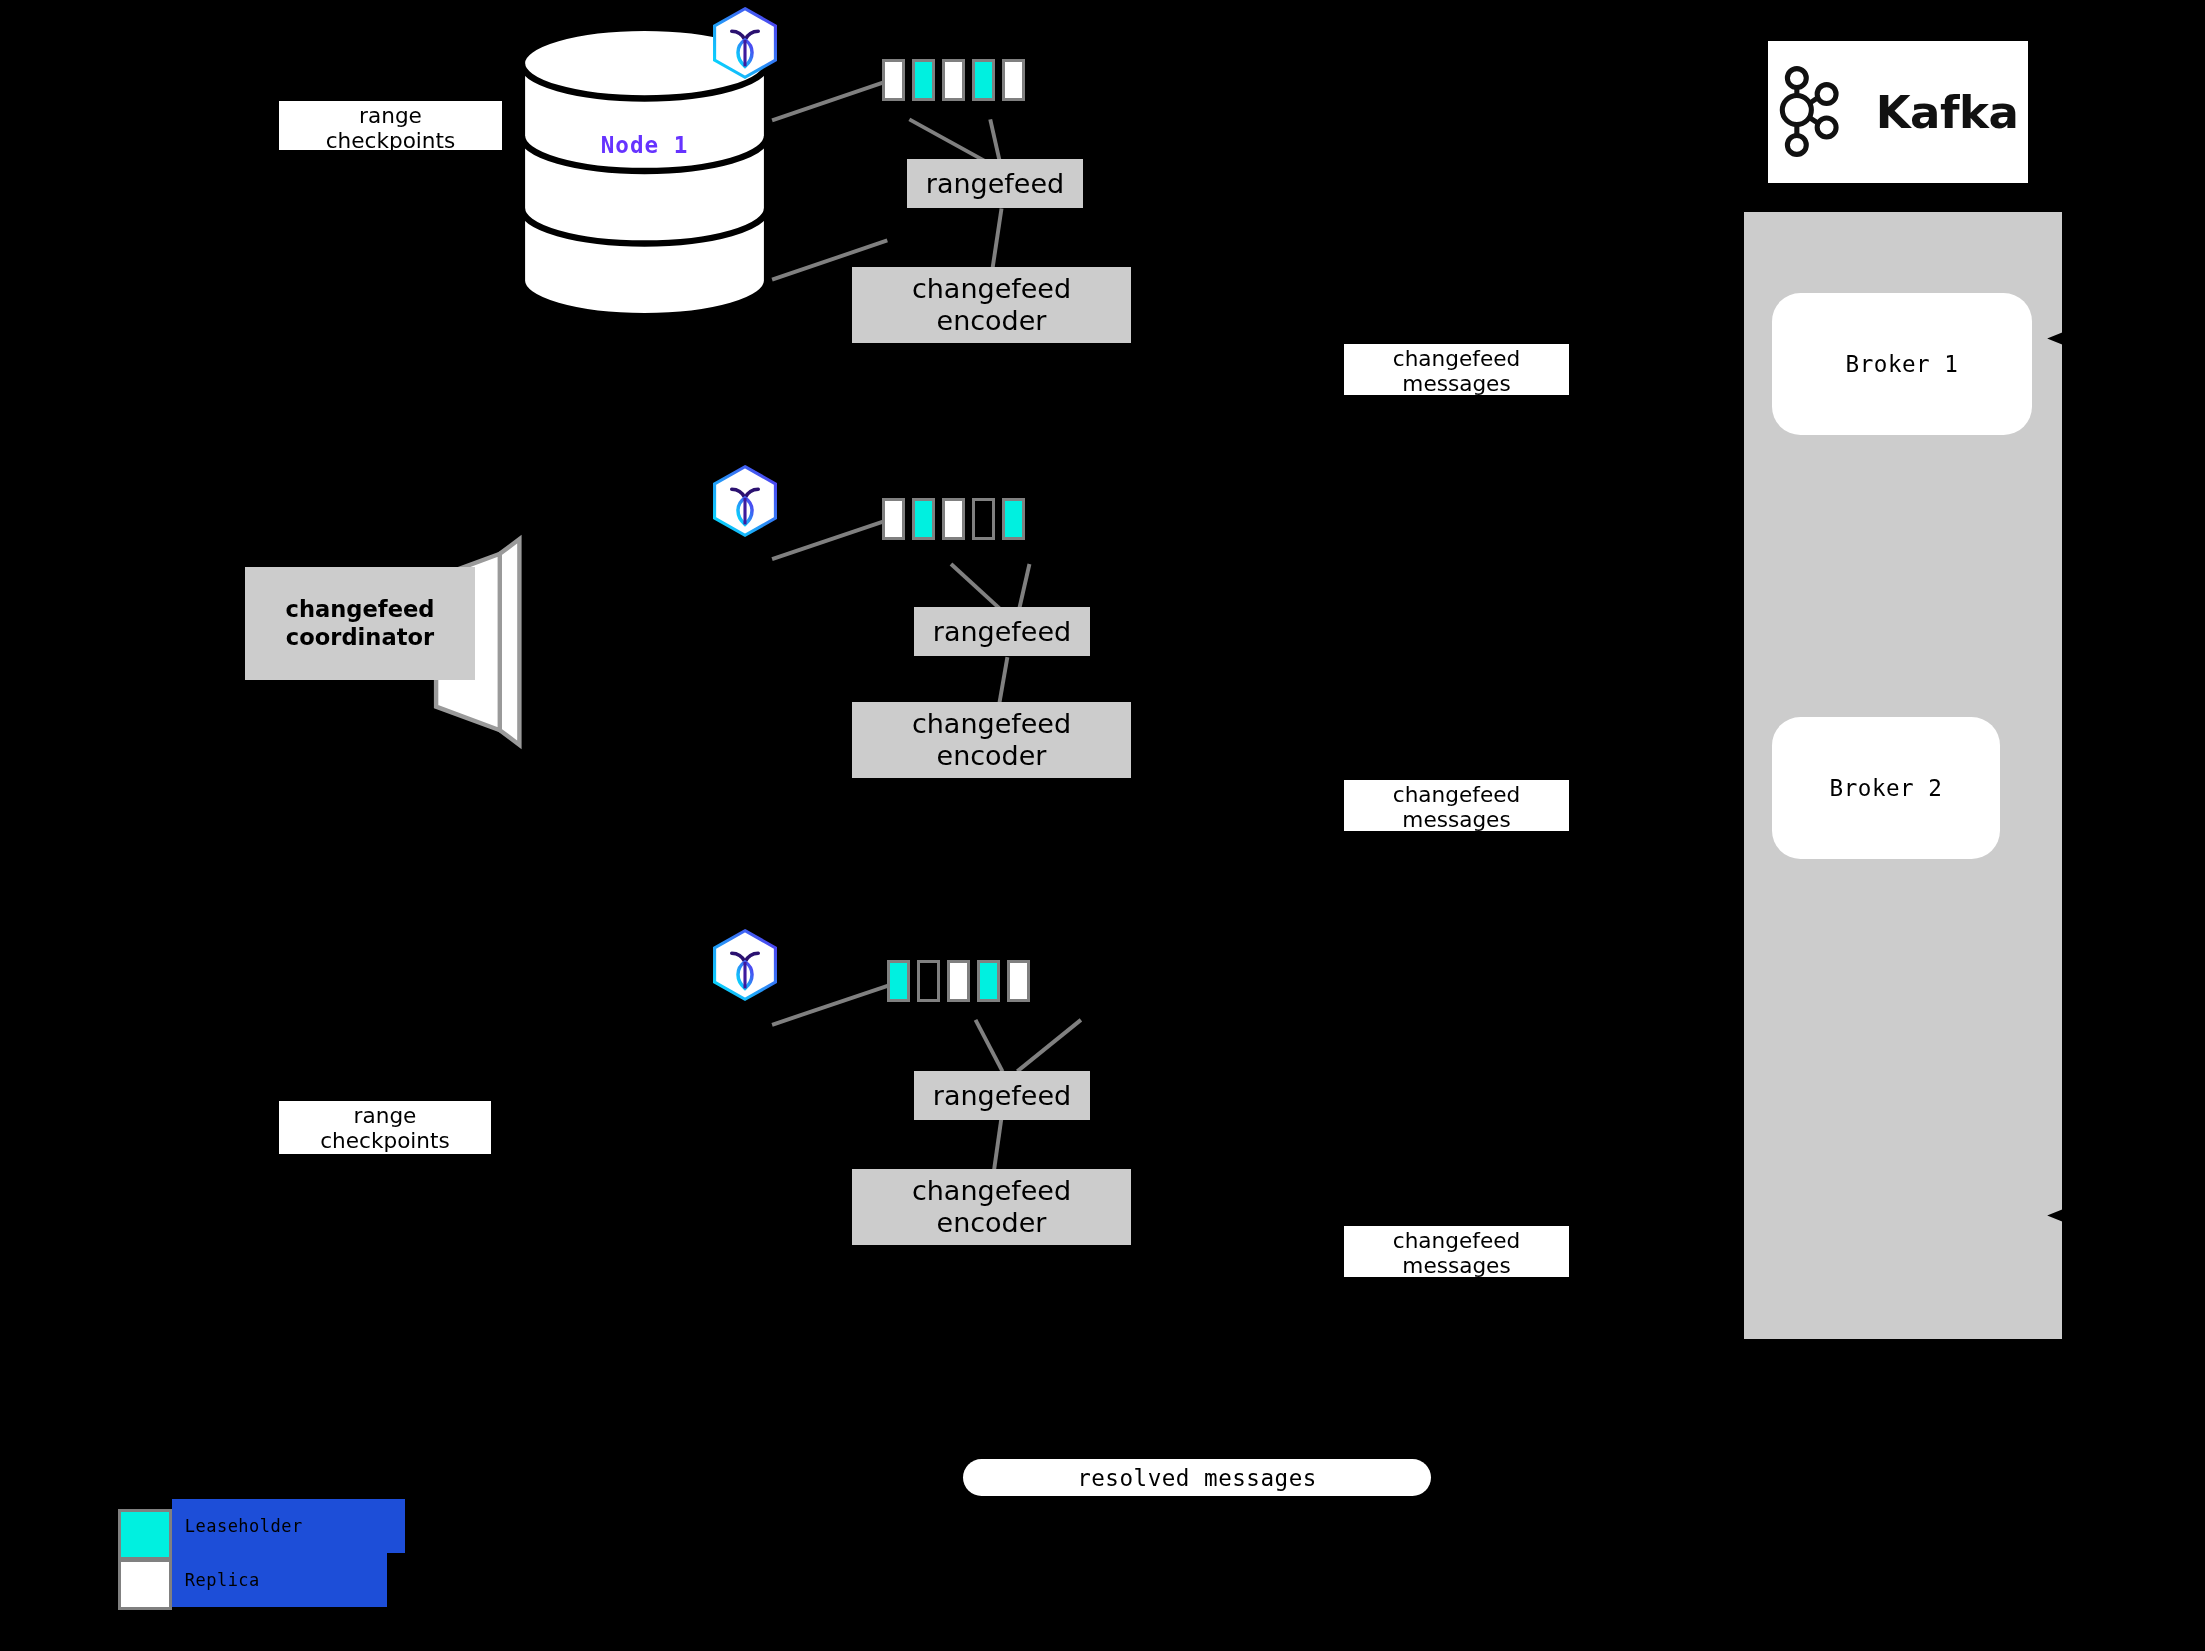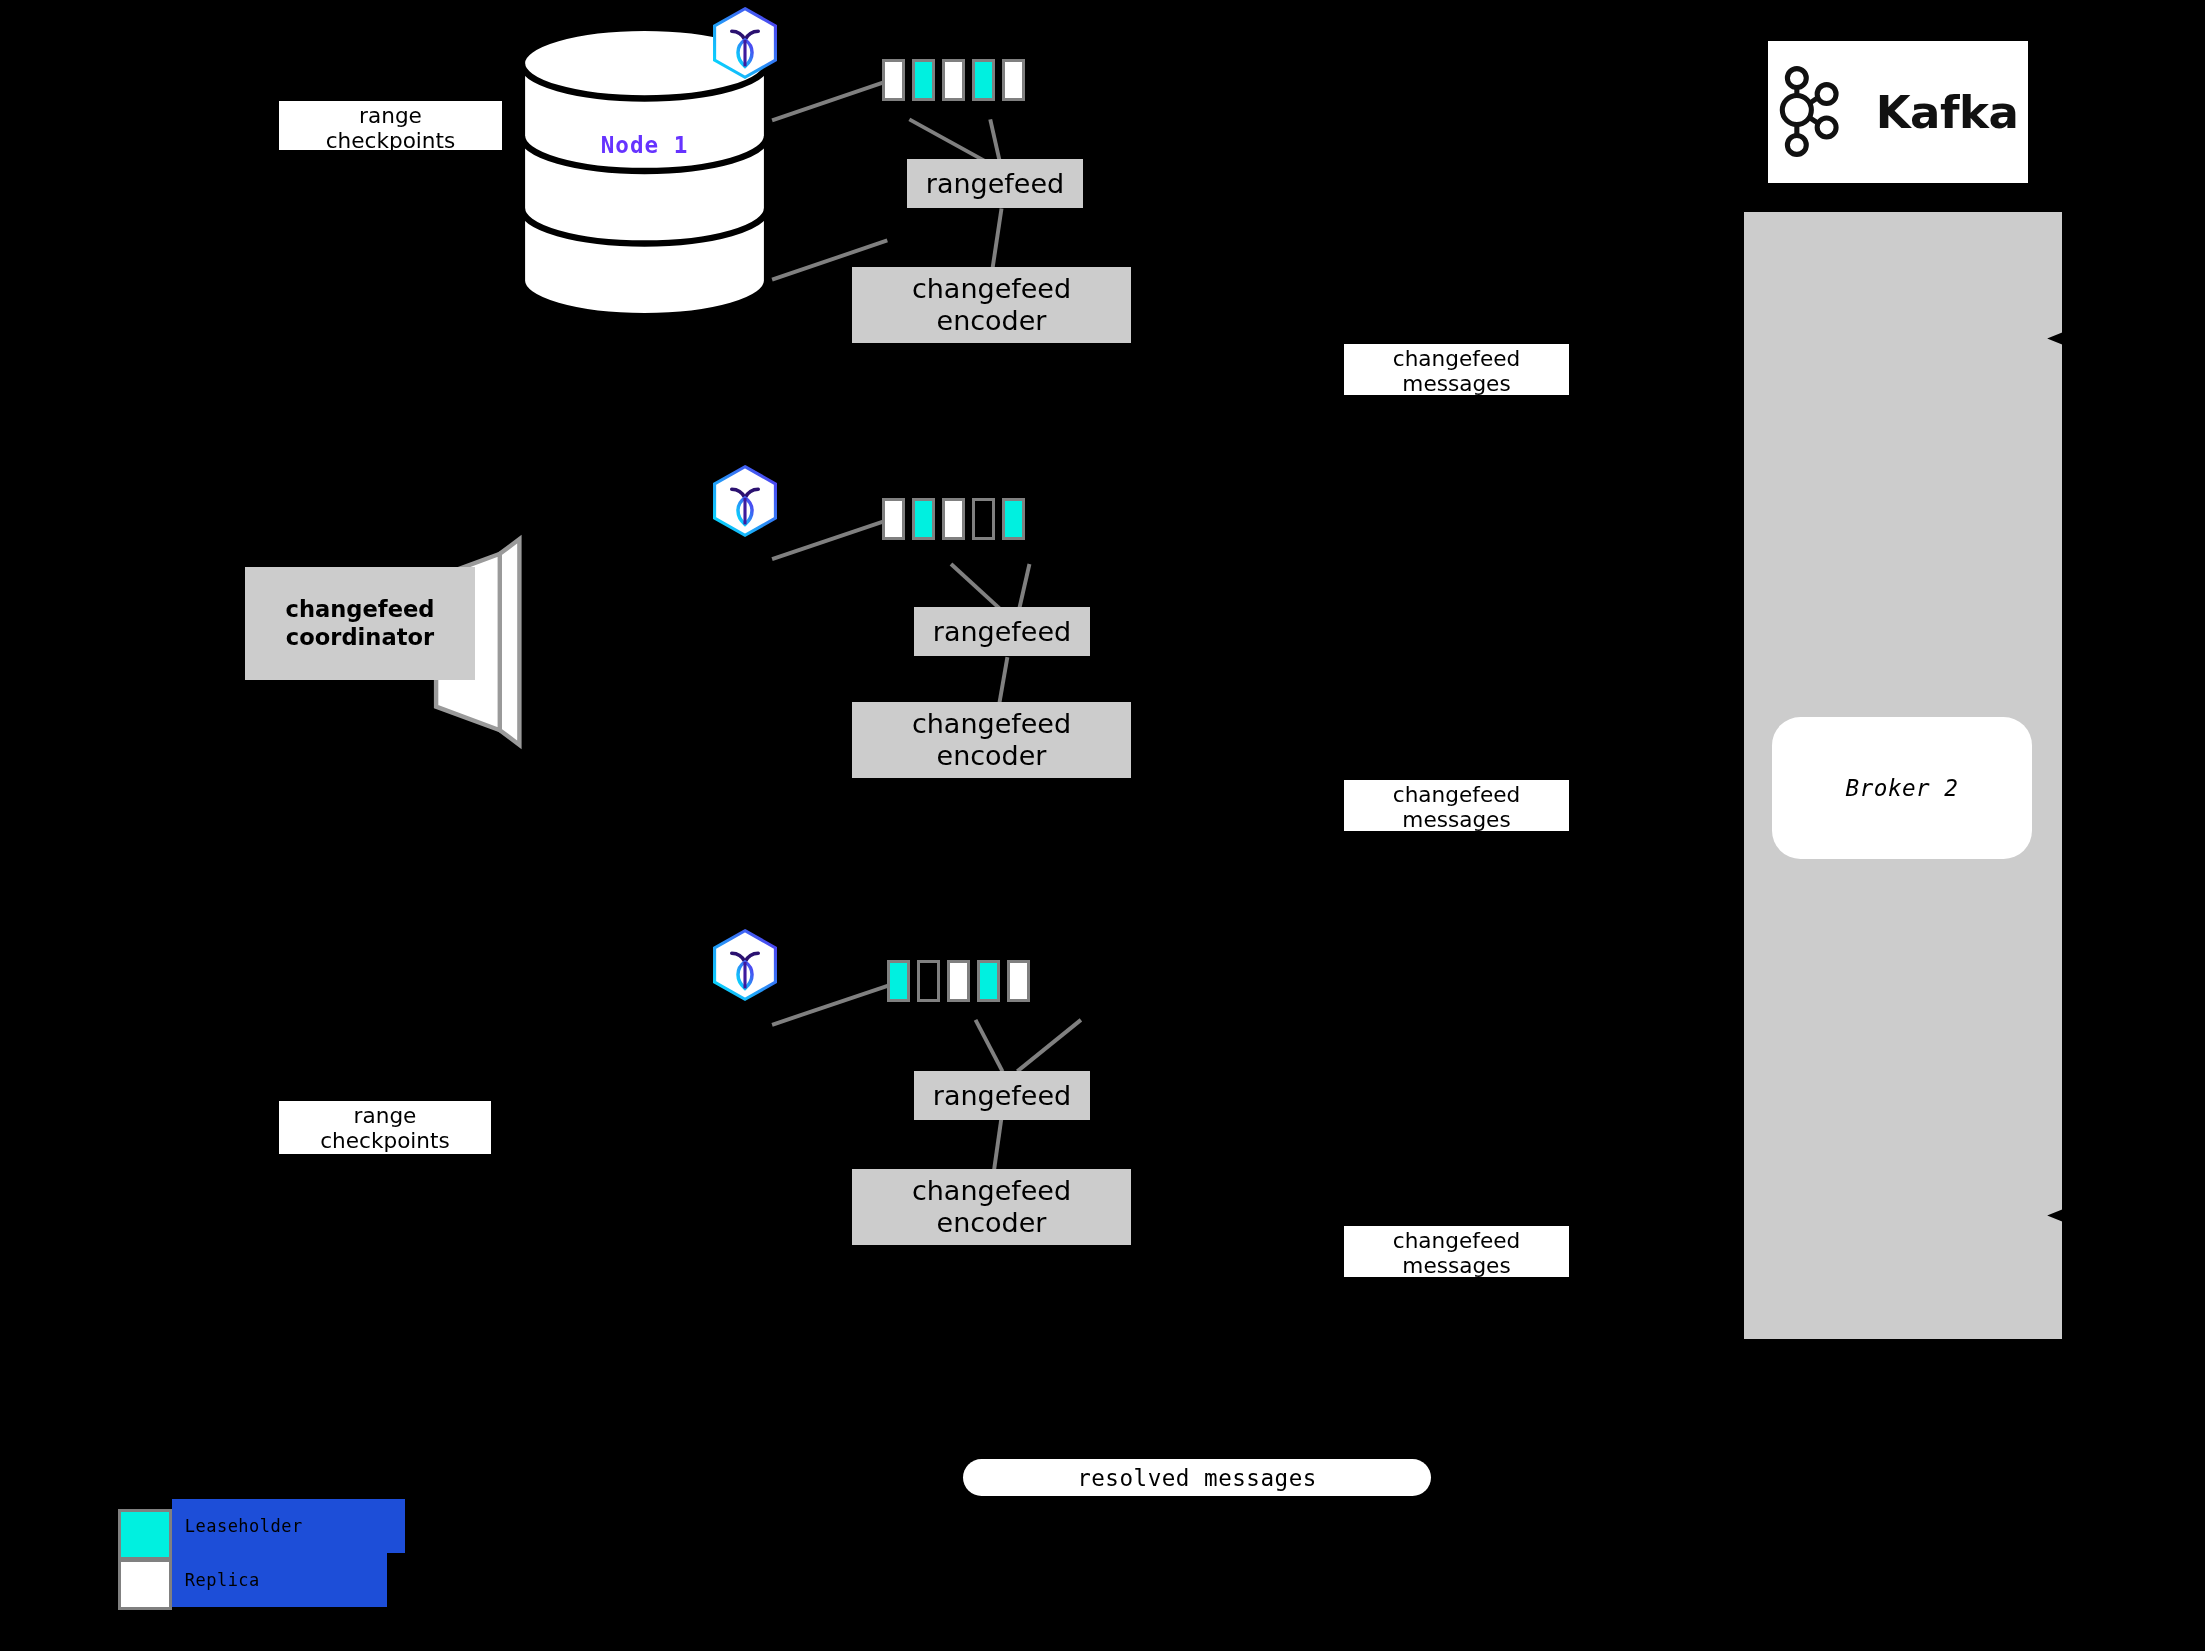--- a/index.html
+++ b/index.html
@@ -296,21 +296,24 @@
 
   <div class="kafka-container" style="left:1744px;top:212px;width:318px;height:1127px;"></div>
 
   <svg class="abs" style="left:2047px;top:324px;" width="39" height="29" viewBox="0 0 80 60">
     <polygon points="0,30 40,14 32,30 40,46" fill="#000"></polygon>
   </svg>
   <svg class="abs" style="left:2047px;top:1201px;" width="39" height="29" viewBox="0 0 80 60">
     <polygon points="0,30 40,14 32,30 40,46" fill="#000"></polygon>
   </svg>
 
-  <div class="broker" style="left:1772px;top:717px;width:260px;height:142px;font-style:italic;">
+  <div class="broker" style="left:1772px;top:293px;width:260px;height:142px;">
+    <span>Broker 1</span>
+  </div>
+  <div class="broker" style="left:1772px;top:717px;width:228px;height:142px;">
     <span>Broker 2</span>
   </div>
 
   <div class="pill" style="left:963px;top:1459px;width:468px;height:37px;">
     <span>resolved messages</span>
   </div>
 
   <div class="legend-swatch" style="left:118px;top:1509px;background:#00f0e0;"></div>
   <div class="legend-label" style="left:172px;top:1499px;width:233px;height:54px;">
     <span>Leaseholder</span>

